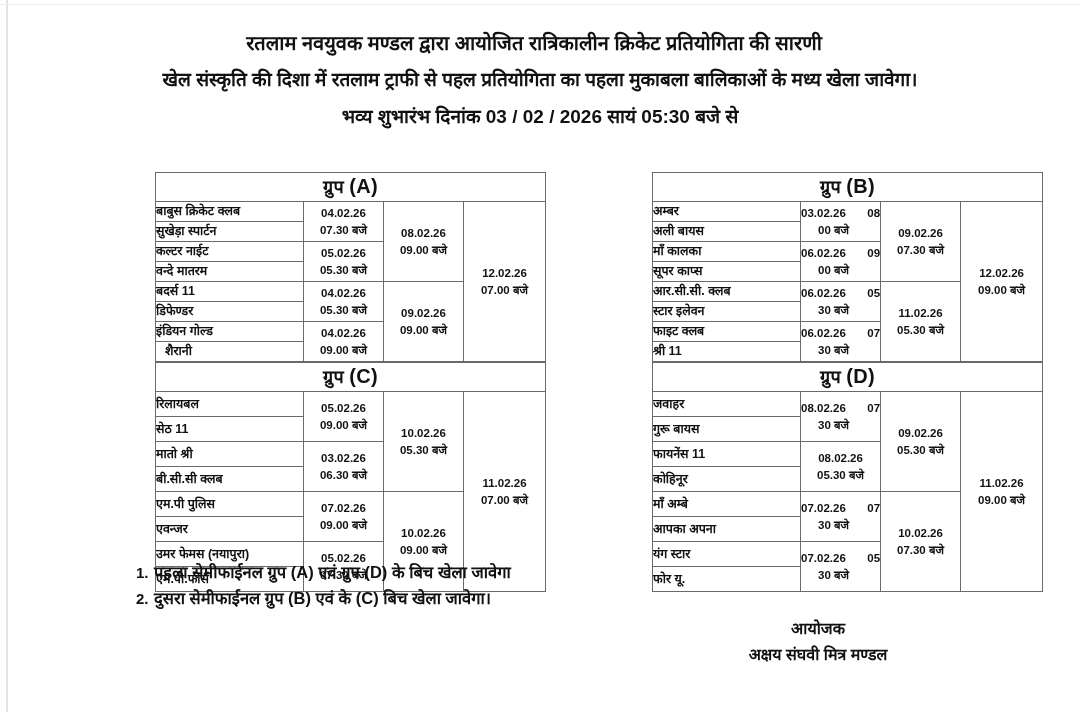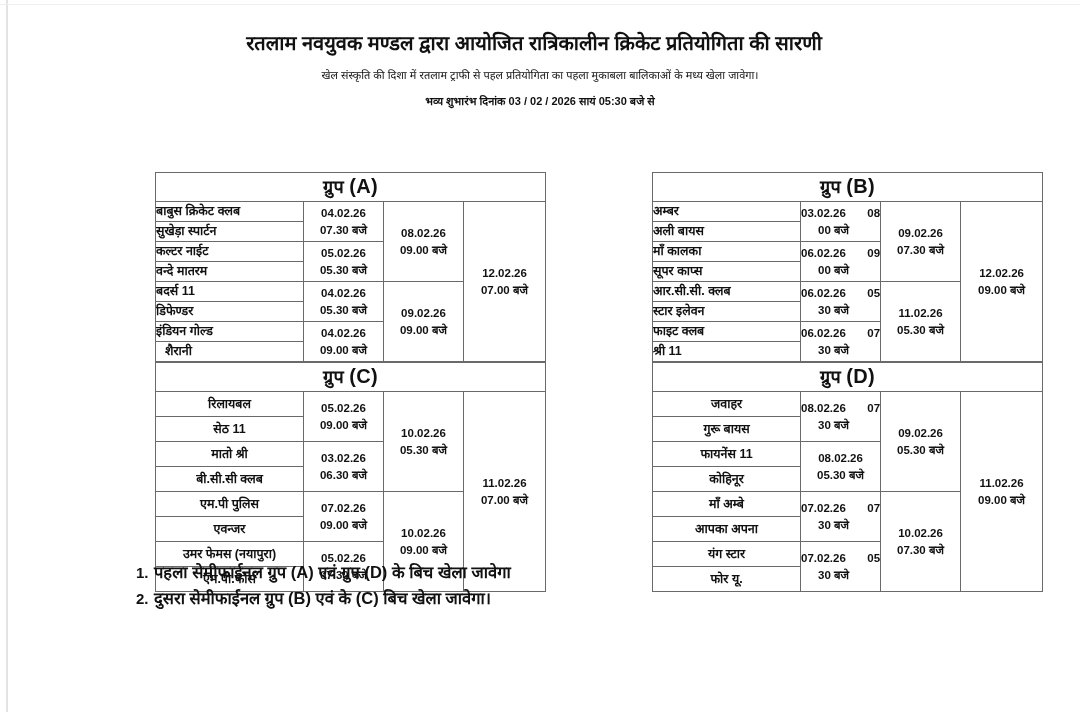--- a/index.html
+++ b/index.html
@@ -46,27 +46,27 @@
     line-height: 1.25;
     margin: 0 0 8px 0;
   }
   .doc-subtitle {
     font-size: 20px;
     font-weight: bold;
     line-height: 1.3;
     margin: 0 12px 12px 0;
   }
   .doc-note {
-    font-size: 11px;
-    font-weight: normal;
+    font-size: 19px;
+    font-weight: bold;
     line-height: 1.3;
     margin: 0 0 12px 0;
   }
   .doc-opening {
-    font-size: 11px;
+    font-size: 19px;
     font-weight: bold;
     line-height: 1.3;
     margin: 0 0 12px 0;
   }
 
   
   .bracket-wrap {
     position: absolute;
     left: 110px;
     top: 172px;
@@ -142,21 +142,21 @@
   td.slot .ctr-time {
     display: block;
     text-align: center;
   }
   .col-team  { width: 148px; }
   .col-m1    { width: 80px;  }
   .col-m2    { width: 80px;  }
   .col-m3    { width: 82px;  }
 
   
-  .tall td.team { height: 24px; line-height: 24px; text-align: center; }
+  .tall td.team { height: 24px; line-height: 24px; }
 
   
   .notes {
     position: absolute;
     left: 136px;
     top: 560px;
     width: 700px;
   }
   .note-line {
     font-size: 16.5px;
@@ -494,14 +494,18 @@
 
   <div class="notes">
     <div class="note-line">
       <span class="note-num">1.</span><span>पहला सेमीफाईनल ग्रुप (A) एवं ग्रुप (D) के बिच खेला जावेगा</span>
     </div>
     <div class="note-line">
       <span class="note-num">2.</span><span>दुसरा सेमीफाईनल ग्रुप (B) एवं के (C) बिच खेला जावेगा।</span>
     </div>
   </div>
 
+  <div class="signature">
+    <div class="sig-line">आयोजक</div>
+    <div class="sig-line">अक्षय संघवी मित्र मण्डल</div>
+  </div>
 
 </div>
 
 </body></html>

